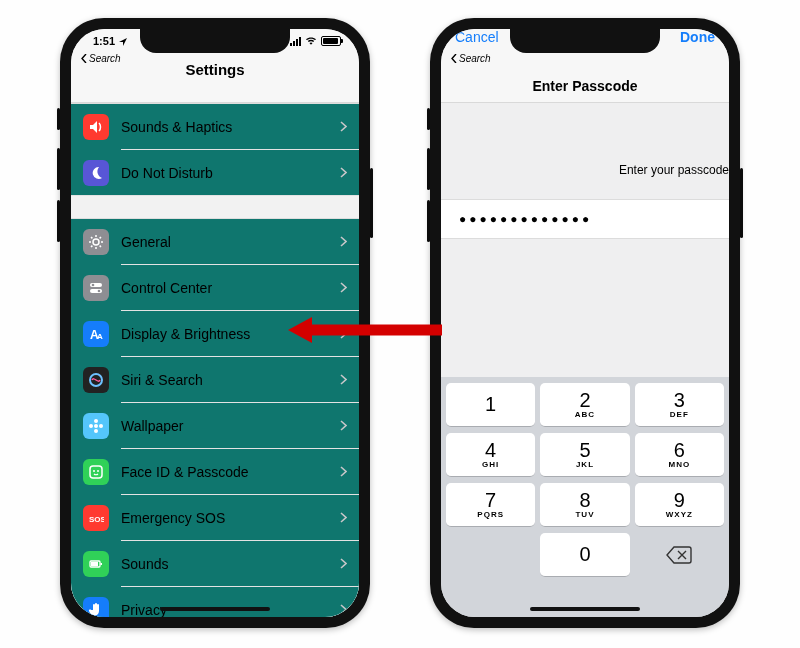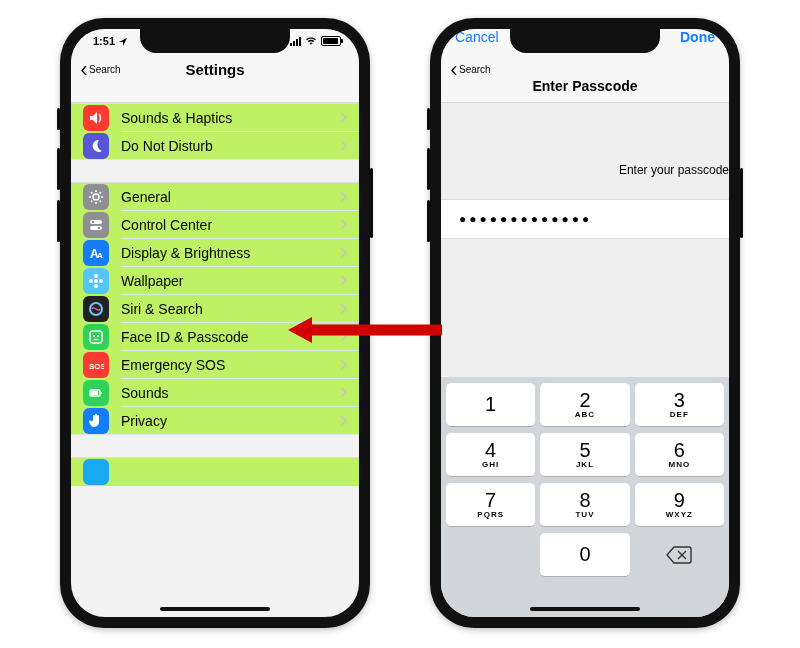--- a/index.html
+++ b/index.html
@@ -66,21 +66,21 @@
   .sig { display:flex; align-items:flex-end; gap:1px; height:10px; }
   .sig span{ width:2px; background:#000; display:block; }
   .sig span:nth-child(1){height:3px;} .sig span:nth-child(2){height:5px;}
   .sig span:nth-child(3){height:7px;} .sig span:nth-child(4){height:9px;}
   .wifi { width:12px; height:9px; display:flex; align-items:flex-end; justify-content:center; }
   .wifi svg{display:block;}
   .batt { width:20px; height:10px; border:1px solid #000; border-radius:2px; position:relative; }
   .batt::after{content:"";position:absolute;right:-3px;top:2px;width:2px;height:4px;background:#000;border-radius:0 1px 1px 0;}
   .batt i{position:absolute;left:1px;top:1px;bottom:1px;width:15px;background:#000;border-radius:1px;}
 
-  .back-search { position:absolute; top:35px; left:10px; font-size:10px; color:#000; display:flex; align-items:flex-end; gap:2px; z-index:40; }
+  .back-search { position:absolute; top:24px; left:10px; font-size:10px; color:#000; display:flex; align-items:center; gap:2px; z-index:40;font-style:italic; }
 
   
   .navbar {
     position: relative;
     height: 74px;
     background:#f7f7f7;
     border-bottom:1px solid #d9d9d9;
     display:flex;
     align-items:flex-end;
     justify-content:center;
@@ -102,24 +102,24 @@
   }
   .navbar2 .title { position:absolute; left:0; right:0; bottom:8px; text-align:center; font-weight:700; color:#000; }
   .navbar2 .nav-btn { color:#157efb; position:relative; z-index:2; }
   .navbar2 .nav-btn.done { font-weight:600; }
 
   
   .list { background:#f2f2f2; }
   .group { margin-bottom: 22px; background:#fff; border-top:1px solid #dedede; }
   .row {
     display:flex; align-items:center;
-    height: 28px;
+    height: 46px;
     padding-left:12px;
     position:relative;
-    background:#bef264;
+    background:#0f766e;
   }
   .row .sep{ position:absolute; left:50px; right:0; bottom:0; height:1px; background:#e3e3e3; }
   .group .row:last-child .sep{ left:0; }
   .app-icon {
     width:26px; height:26px; border-radius:6px;
     display:flex; align-items:center; justify-content:center;
     color:#fff; font-size:14px;
     flex-shrink:0;
   }
   .row .label { margin-left:12px; font-size:14px; color:#000; flex:1; }
@@ -301,47 +301,47 @@
                 </svg>
               </svg>
             </div>
             <span class="label">Display &amp; Brightness</span>
             <span class="chev"><svg width="7" height="11" viewBox="0 0 7 11">
                 <path d="M1 1l5 4.5L1 10" stroke="#c6c6c8" stroke-width="1.6" fill="none"></path>
               </svg></span>
             <div class="sep"></div>
           </div>
           <div class="row">
+            <div class="app-icon" style="background: rgb(34, 34, 34);">
+              <svg width="16" height="16" viewBox="0 0 16 16">
+                <svg width="16" height="16" viewBox="0 0 16 16">
+                  <circle cx="8" cy="8" r="6" fill="none" stroke="#6ec1ff" stroke-width="2"></circle>
+                  <path d="M4 8c2-4 6 4 8 0" stroke="#ff5ea0" stroke-width="1.5" fill="none"></path>
+                </svg>
+              </svg>
+            </div>
+            <span class="label">Siri &amp; Search</span>
+            <span class="chev"><svg width="7" height="11" viewBox="0 0 7 11">
+                <path d="M1 1l5 4.5L1 10" stroke="#c6c6c8" stroke-width="1.6" fill="none"></path>
+              </svg></span>
+            <div class="sep"></div>
+          </div>
+          <div class="row">
             <div class="app-icon" style="background: rgb(84, 198, 251);">
               <svg width="16" height="16" viewBox="0 0 16 16">
                 <svg width="16" height="16" viewBox="0 0 16 16">
                   <circle cx="8" cy="8" r="2" fill="#fff"></circle>
                   <circle cx="8" cy="3" r="2" fill="#fff"></circle>
                   <circle cx="8" cy="13" r="2" fill="#fff"></circle>
                   <circle cx="3" cy="8" r="2" fill="#fff"></circle>
                   <circle cx="13" cy="8" r="2" fill="#fff"></circle>
                 </svg>
               </svg>
             </div>
             <span class="label">Wallpaper</span>
-            <span class="chev"><svg width="7" height="11" viewBox="0 0 7 11">
-                <path d="M1 1l5 4.5L1 10" stroke="#c6c6c8" stroke-width="1.6" fill="none"></path>
-              </svg></span>
-            <div class="sep"></div>
-          </div>
-          <div class="row">
-            <div class="app-icon" style="background: rgb(34, 34, 34);">
-              <svg width="16" height="16" viewBox="0 0 16 16">
-                <svg width="16" height="16" viewBox="0 0 16 16">
-                  <circle cx="8" cy="8" r="6" fill="none" stroke="#6ec1ff" stroke-width="2"></circle>
-                  <path d="M4 8c2-4 6 4 8 0" stroke="#ff5ea0" stroke-width="1.5" fill="none"></path>
-                </svg>
-              </svg>
-            </div>
-            <span class="label">Siri &amp; Search</span>
             <span class="chev"><svg width="7" height="11" viewBox="0 0 7 11">
                 <path d="M1 1l5 4.5L1 10" stroke="#c6c6c8" stroke-width="1.6" fill="none"></path>
               </svg></span>
             <div class="sep"></div>
           </div>
           <div class="row">
             <div class="app-icon" style="background: rgb(48, 209, 88);">
               <svg width="16" height="16" viewBox="0 0 16 16">
                 <svg width="16" height="16" viewBox="0 0 16 16">
                   <rect x="2" y="2" width="12" height="12" rx="3" fill="none" stroke="#fff" stroke-width="1.5"></rect>

